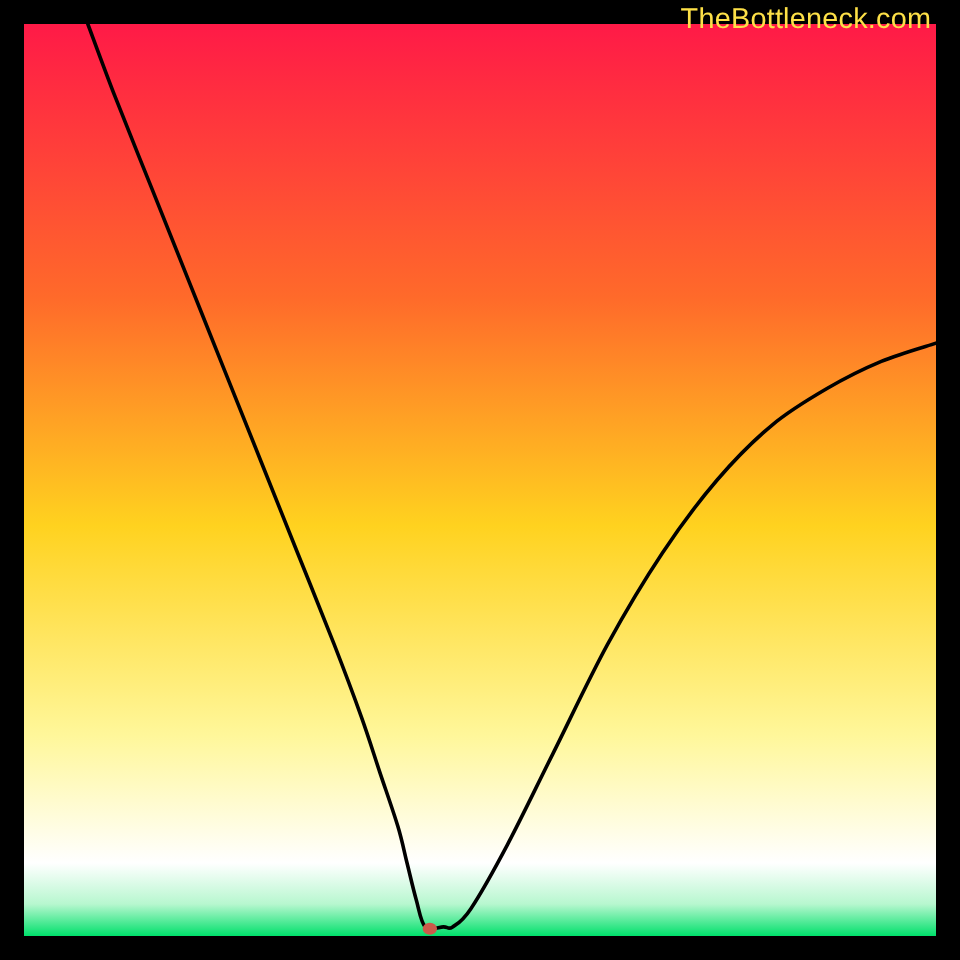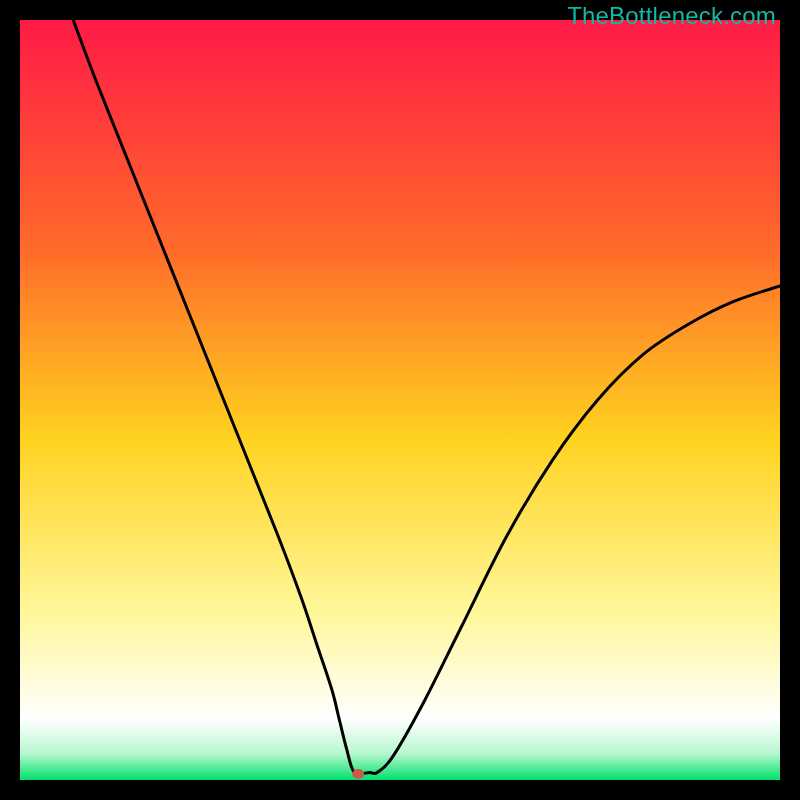--- a/index.html
+++ b/index.html
@@ -23,21 +23,21 @@
     position: absolute;
     left: 0;
     top: 0;
     width: 760px;
     height: 760px;
   }
   .watermark {
     position: absolute;
     top: 2px;
     right: 24px;
-    color: #14b8a6;
+    color: #fde047;
     font-size: 24px;
     font-weight: 400;
     letter-spacing: 0.2px;
     user-select: none;
   }
   svg { display: block; }
 </style>
 </head>
 <body>
 

